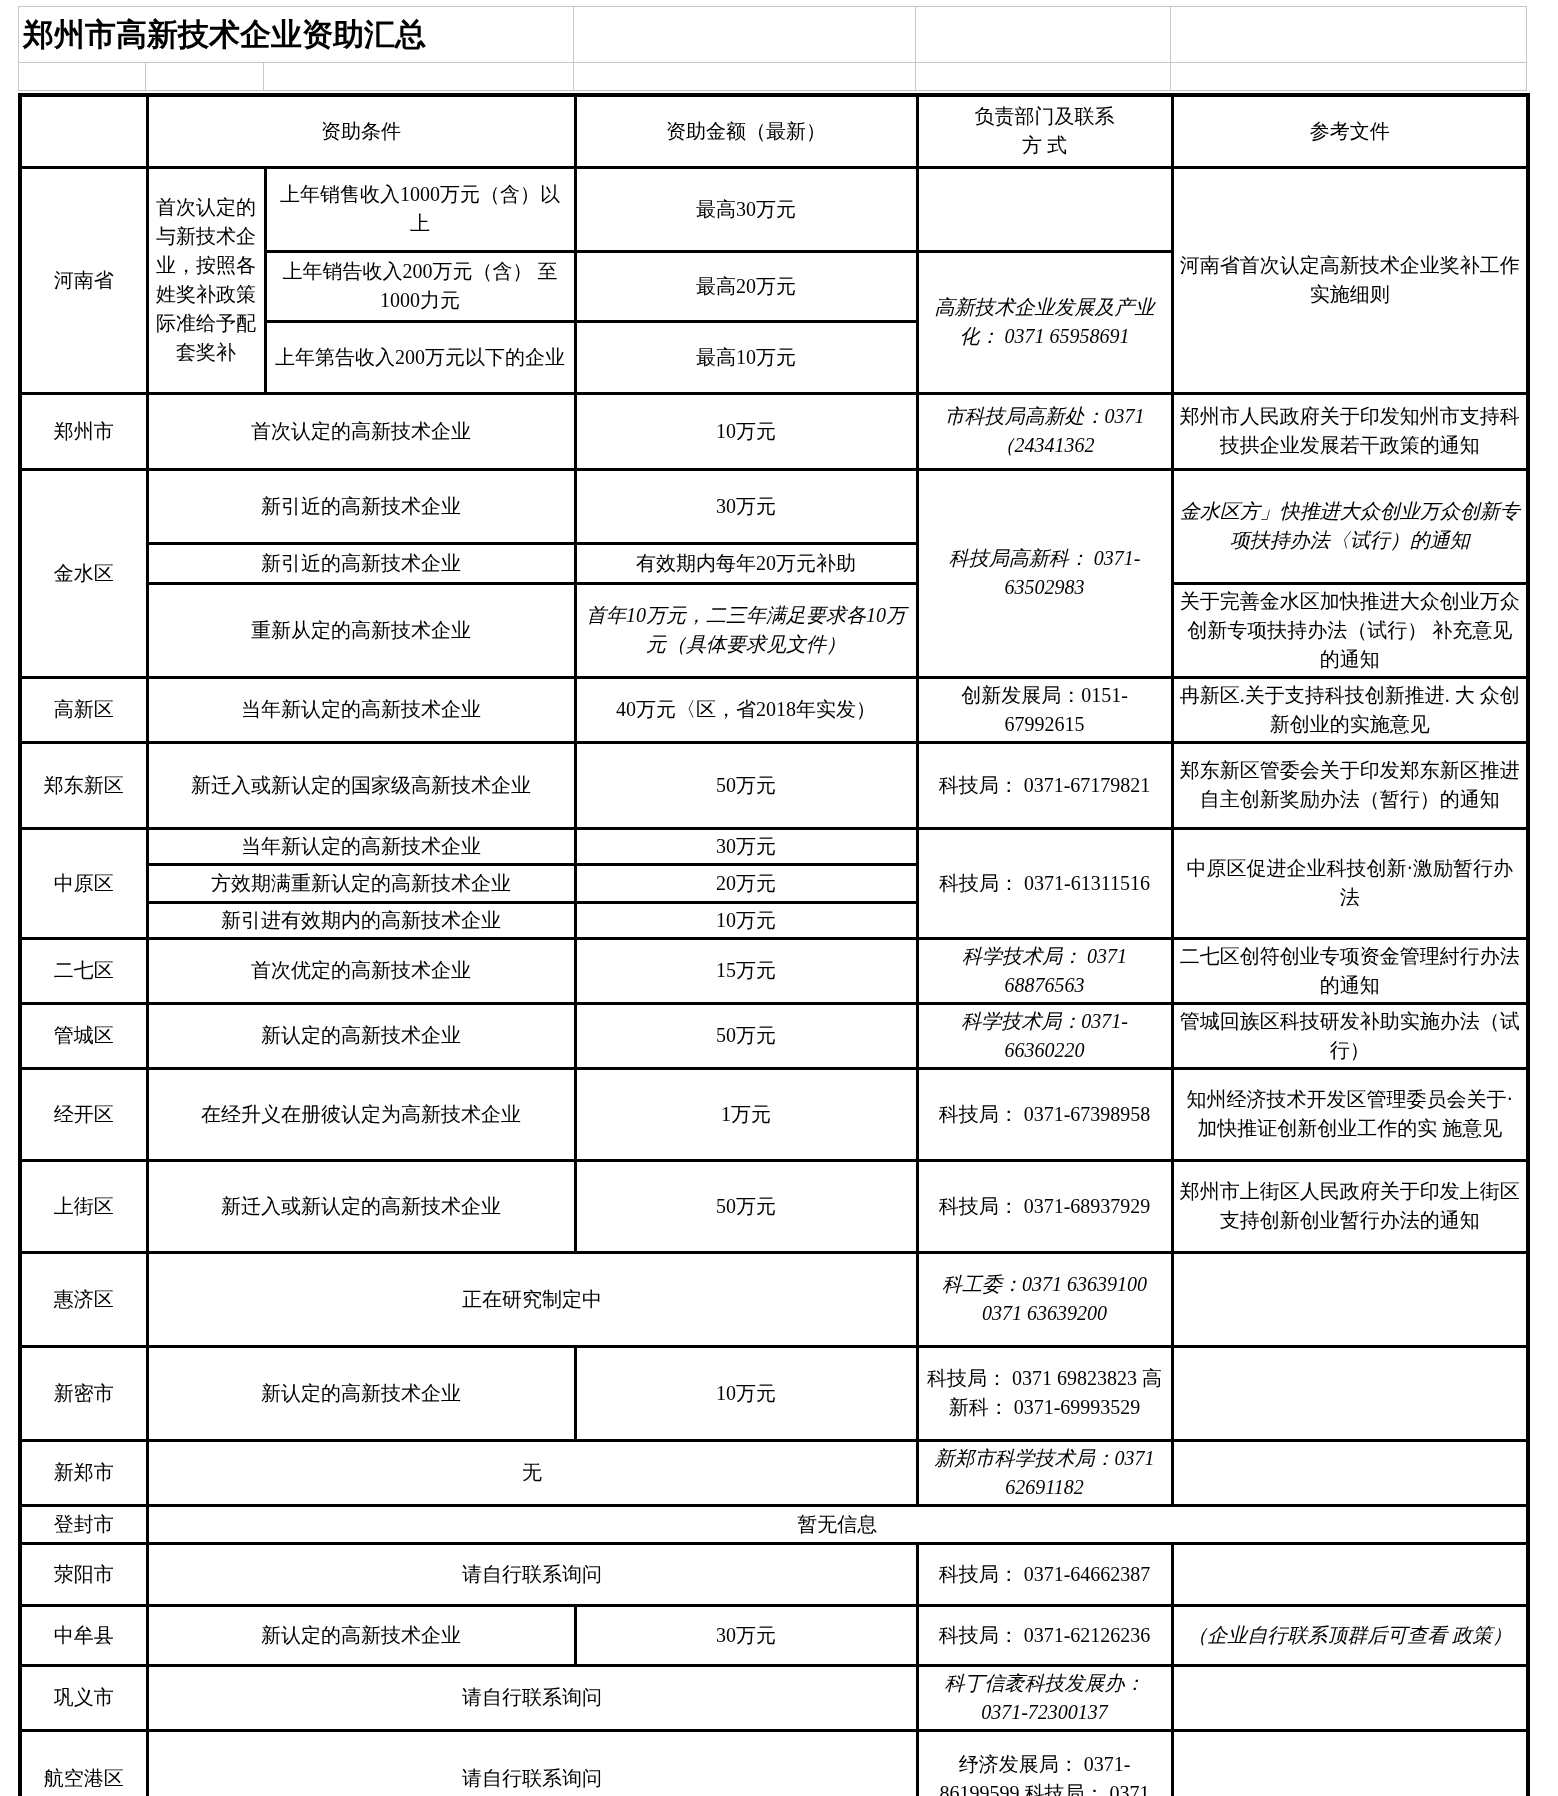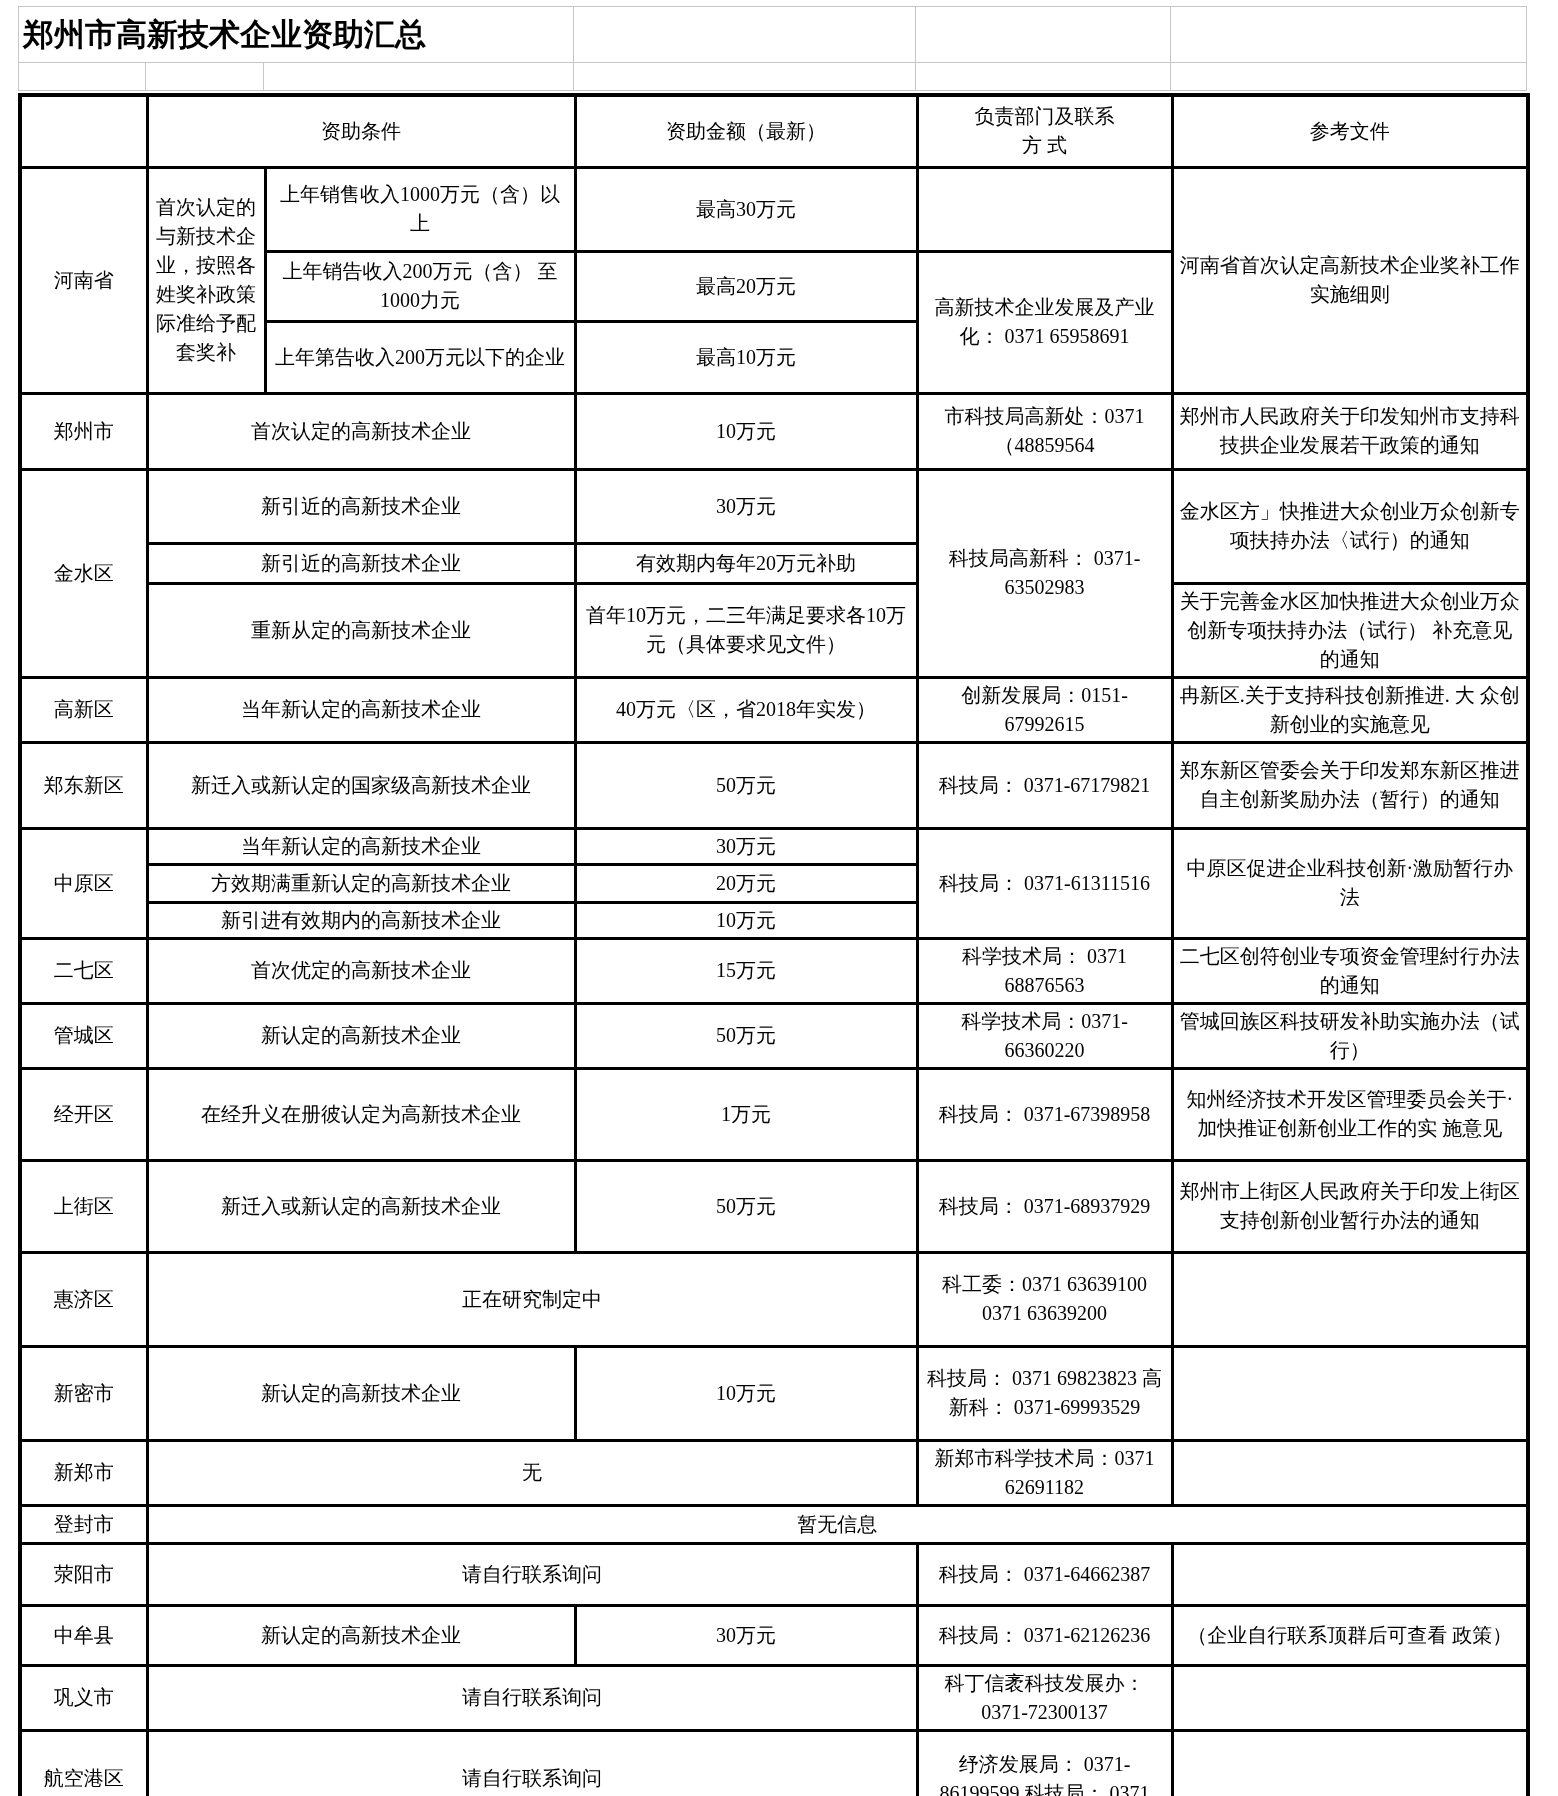--- a/index.html
+++ b/index.html
@@ -45,21 +45,21 @@
     text-align:center;
     vertical-align:middle;
     padding:2px 4px;
     font-size:20px;
     line-height:1.45;
     overflow:hidden;
     white-space:pre-line;
   }
   td.region{font-size:24px;padding-left:2px;padding-right:2px;}
   td.hdr{font-size:23px;}
-  td.left{text-align:left;}
+  td.left{text-align:left;font-style:italic;}
   td.note{font-size:20px;text-align:left;padding-left:6px;padding-right:2px;margin-left:16px;}
 </style>
 </head>
 <body>
 
 <div class="topgrid">
   <div class="gcell titlecell">郑州市高新技术企业资助汇总</div>
   <div class="gcell"></div>
   <div class="gcell"></div>
   <div class="gcell"></div>
@@ -106,21 +106,21 @@
   </tr>
   <tr style="height:72px">
     <td>上年第告收入200万元以下的企业</td>
     <td>最高10万元</td>
   </tr>
 
   <tr style="height:76px">
     <td class="region">郑州市</td>
     <td colspan="2">首次认定的高新技术企业</td>
     <td>10万元</td>
-    <td class="left">市科技局高新处：0371 （48859564</td>
+    <td class="left">市科技局高新处：0371 （24341362</td>
     <td>郑州市人民政府关于印发知州市支持科技拱企业发展若干政策的通知</td>
   </tr>
 
   <tr style="height:74px">
     <td class="region" rowspan="3">金水区</td>
     <td colspan="2">新引近的高新技术企业</td>
     <td>30万元</td>
     <td class="left" rowspan="3">科技局高新科： 0371-63502983</td>
     <td class="left" rowspan="2">金水区方」快推进大众创业万众创新专项扶持办法〈试行）的通知</td>
   </tr>

